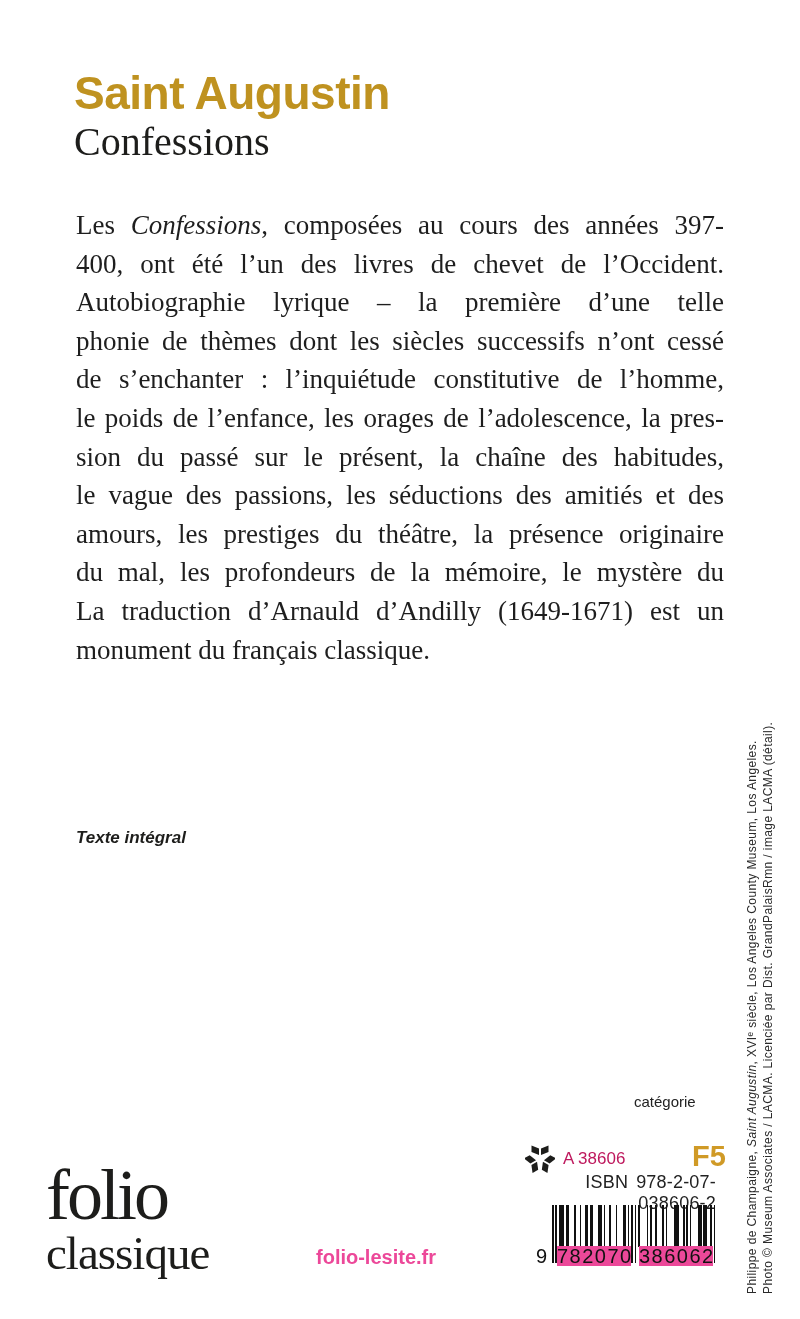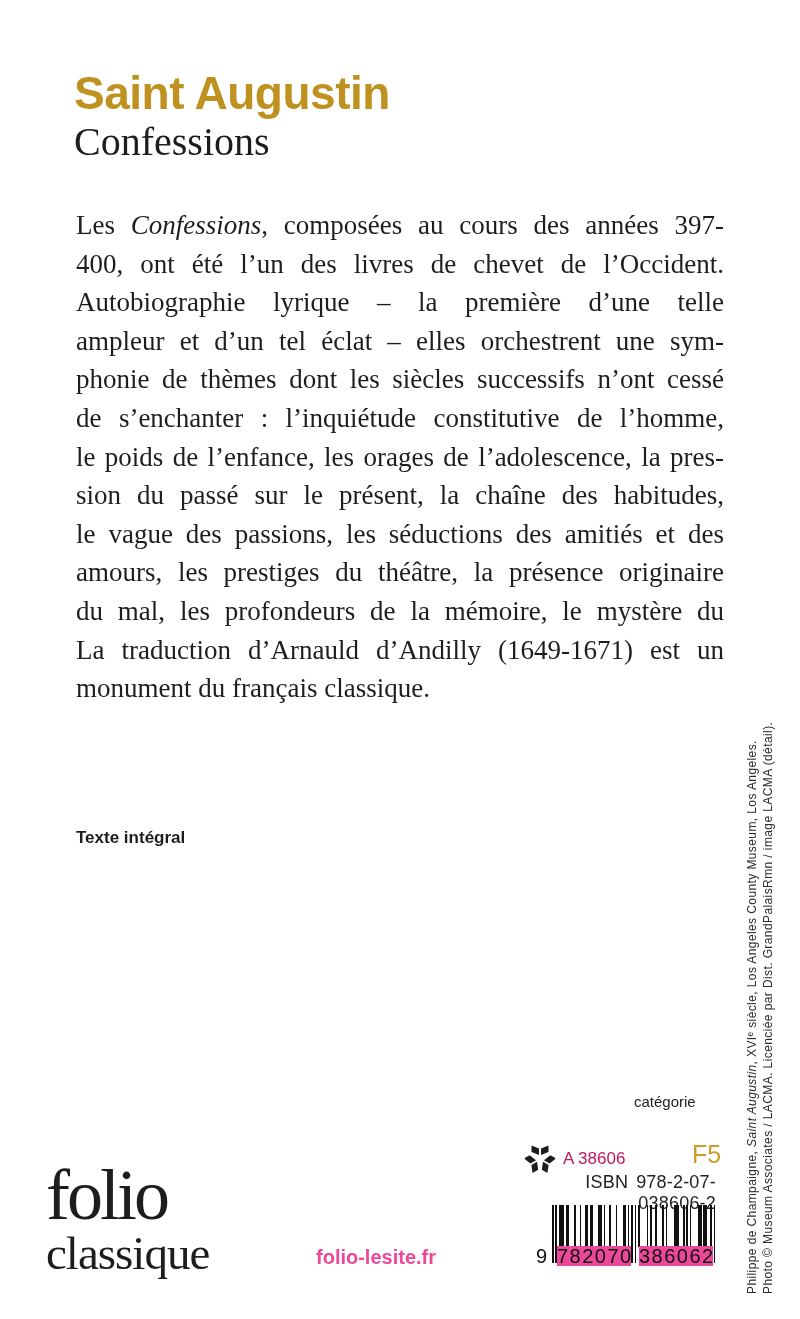--- a/index.html
+++ b/index.html
@@ -22,35 +22,35 @@
   .desc{
     position:absolute;left:76px;top:206px;width:648px;
     font-size:27px;line-height:38.6px;color:#1e1e1e;
   }
   .bline{text-align:justify;text-align-last:justify;height:38.6px;overflow:hidden;white-space:nowrap;}
   .bline.pend{text-align-last:left;}
   .bline i{font-style:italic;}
   
   .edition{
     position:absolute;left:76px;top:828px;
-    font-family:"Liberation Sans",sans-serif;font-weight:bold;font-size:17px;color:#1d1d1b;
+    font-family:"Liberation Sans",sans-serif;font-weight:bold;font-size:17px;color:#1d1d1b;font-style:italic;
   }
   
   .logo{position:absolute;left:46px;top:1160px;color:#1d1d1b;}
   .logo .l1{font-size:72px;line-height:70px;letter-spacing:-3px;}
   .logo .l2{font-size:47px;line-height:46px;letter-spacing:-1px;margin-top:0px;}
   .website{
     position:absolute;left:316px;top:1246px;
     font-family:"Liberation Sans",sans-serif;font-weight:bold;font-size:20px;color:#ec4899;
   }
   
   .fleuron{position:absolute;left:525px;top:1144px;}
   .ref{position:absolute;left:563px;top:1149px;font-family:"Liberation Sans",sans-serif;font-size:17px;color:#be185d;}
   .catlabel{position:absolute;left:634px;top:1093px;font-family:"Liberation Sans",sans-serif;font-size:15px;color:#222;}
-  .catval{position:absolute;left:692px;top:1140px;font-family:"Liberation Sans",sans-serif;font-weight:normal;font-size:25px;color:#d09a26;}
+  .catval{position:absolute;left:692px;top:1140px;font-family:"Liberation Sans",sans-serif;font-weight:bold;font-size:29px;color:#d09a26;}
   .isbn{position:absolute;left:548px;top:1172px;width:168px;text-align:right;
     font-family:"Liberation Sans",sans-serif;font-size:18px;color:#222;letter-spacing:0.2px;}
   .isbn .lbl{margin-right:8px;}
   
   .barcode{position:absolute;left:552px;top:1205px;width:164px;height:64px;}
   .bars{position:absolute;left:0;top:0;width:164px;height:60px;}
   .bar{position:absolute;top:0;width:1.8px;height:42px;background:#111;}
   .bar.guard{height:58px;}
   .bcnum{position:absolute;font-family:"Liberation Sans",sans-serif;font-size:20px;color:#111;background:#ec4899;top:41px;height:20px;line-height:20px;}
   .bc9{left:-16px;background:transparent;}
@@ -70,21 +70,20 @@
 
 <div id="cover">
 
   <div class="author">Saint Augustin</div>
   <div class="booktitle">Confessions</div>
 
   <div class="desc">
     <div class="bline"><span>Les </span><i>Confessions</i><span>, composées au cours des années 397-</span></div>
     <div class="bline">400, ont été l’un des livres de chevet de l’Occident.</div>
     <div class="bline">Autobiographie lyrique – la première d’une telle</div>
-    <div class="bline">ampleur et d’un tel éclat – elles orchestrent une sym-</div>
     <div class="bline">phonie de thèmes dont les siècles successifs n’ont cessé</div>
     <div class="bline">de s’enchanter : l’inquiétude constitutive de l’homme,</div>
     <div class="bline">le poids de l’enfance, les orages de l’adolescence, la pres-</div>
     <div class="bline">sion du passé sur le présent, la chaîne des habitudes,</div>
     <div class="bline">le vague des passions, les séductions des amitiés et des</div>
     <div class="bline">amours, les prestiges du théâtre, la présence originaire</div>
     <div class="bline">du mal, les profondeurs de la mémoire, le mystère du</div>
     <div class="bline">La traduction d’Arnauld d’Andilly (1649-1671) est un</div>
     <div class="bline pend">monument du français classique.</div>
   </div>

